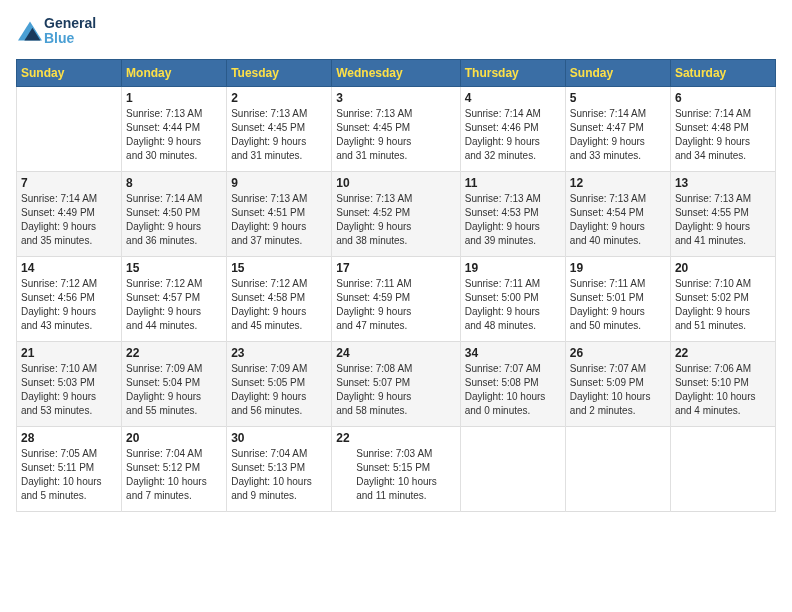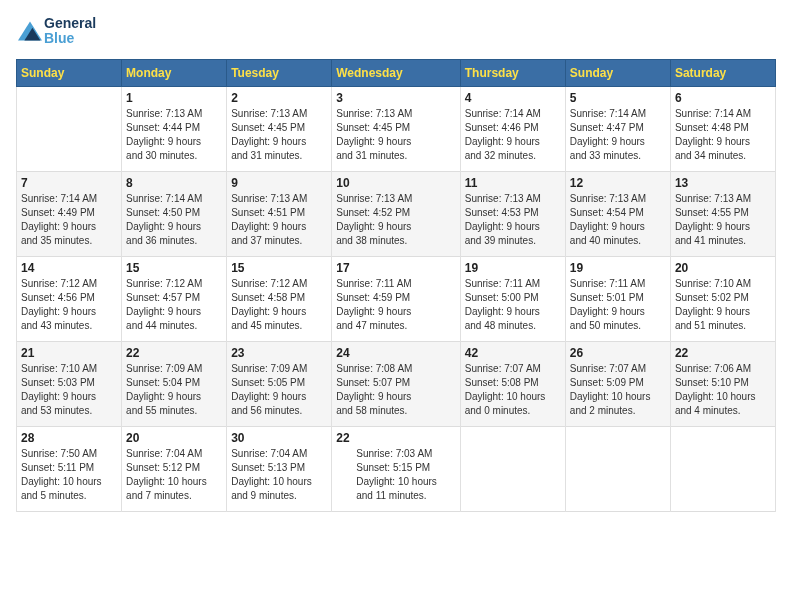--- a/index.html
+++ b/index.html
@@ -287,21 +287,21 @@
 and 56 minutes.</div>
         </td>
         <td>
           <span class="day-num">24</span>
           <div class="day-info" style="white-space: pre-line;">Sunrise: 7:08 AM
 Sunset: 5:07 PM
 Daylight: 9 hours
 and 58 minutes.</div>
         </td>
         <td>
-          <span class="day-num">42</span>
+          <span class="day-num">34</span>
           <div class="day-info" style="white-space: pre-line;">Sunrise: 7:07 AM
 Sunset: 5:08 PM
 Daylight: 10 hours
 and 0 minutes.</div>
         </td>
         <td>
           <span class="day-num">26</span>
           <div class="day-info" style="white-space: pre-line;">Sunrise: 7:07 AM
 Sunset: 5:09 PM
 Daylight: 10 hours
@@ -311,21 +311,21 @@
           <span class="day-num">22</span>
           <div class="day-info" style="white-space: pre-line;">Sunrise: 7:06 AM
 Sunset: 5:10 PM
 Daylight: 10 hours
 and 4 minutes.</div>
         </td>
       </tr>
       <tr>
         <td>
           <span class="day-num">28</span>
-          <div class="day-info" style="white-space: pre-line;">Sunrise: 7:50 AM
+          <div class="day-info" style="white-space: pre-line;">Sunrise: 7:05 AM
 Sunset: 5:11 PM
 Daylight: 10 hours
 and 5 minutes.</div>
         </td>
         <td>
           <span class="day-num">20</span>
           <div class="day-info" style="white-space: pre-line;">Sunrise: 7:04 AM
 Sunset: 5:12 PM
 Daylight: 10 hours
 and 7 minutes.</div>

